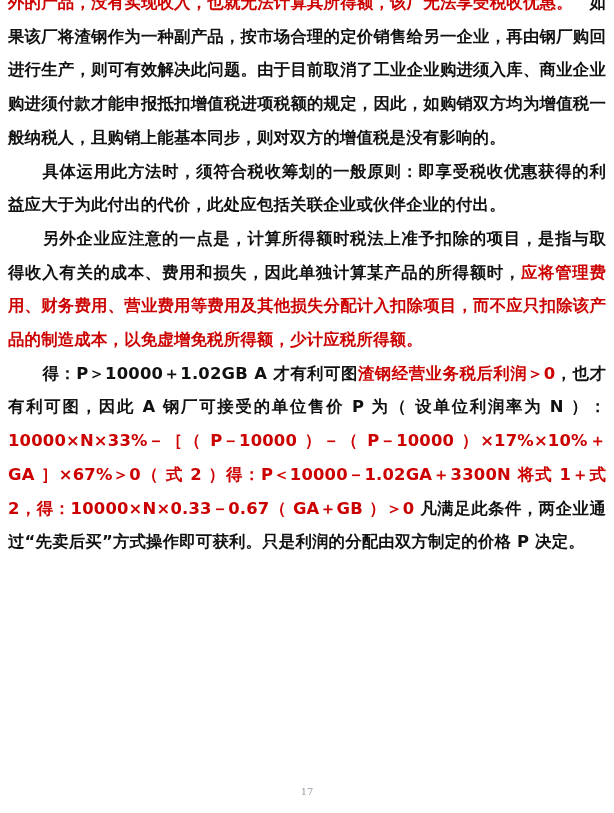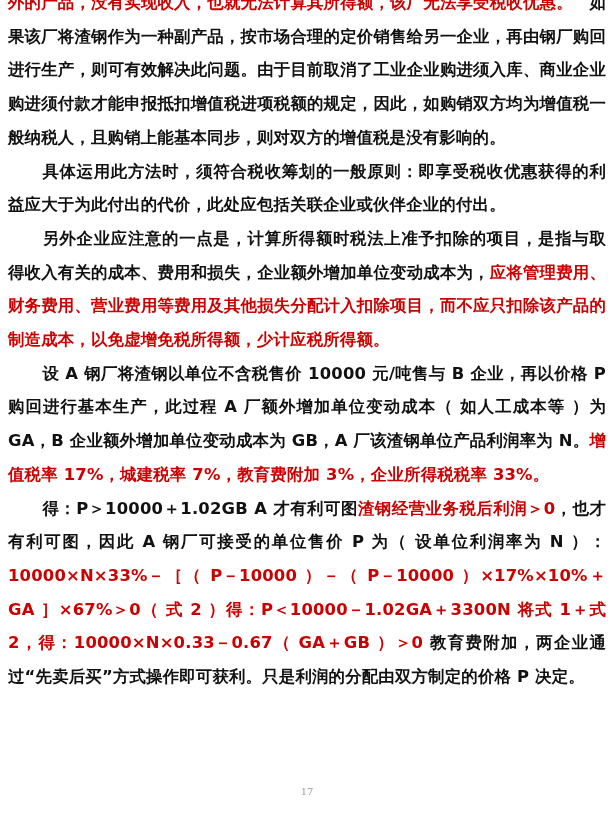--- a/index.html
+++ b/index.html
@@ -55,27 +55,24 @@
 
   <p class="para">
     <span class="red">外的产品，没有实现收入，也就无法计算其所得额，该厂无法享受税收优惠。</span><span>　如果该厂将渣钢作为一种副产品，按市场合理的定价销售给另一企业，再由钢厂购回进行生产，则可有效解决此问题。由于目前取消了工业企业购进须入库、商业企业购进须付款才能申报抵扣增值税进项税额的规定，因此，如购销双方均为增值税一般纳税人，且购销上能基本同步，则对双方的增值税是没有影响的。</span>
   </p>
 
   <p class="para indent">
     <span>具体运用此方法时，须符合税收筹划的一般原则：即享受税收优惠获得的利益应大于为此付出的代价，此处应包括关联企业或伙伴企业的付出。</span>
   </p>
 
   <p class="para indent">
-    <span>另外企业应注意的一点是，计算所得额时税法上准予扣除的项目，是指与取得收入有关的成本、费用和损失，企业额外增加单位变动成本为，</span><span class="red">应将管理费用、财务费用、营业费用等费用及其他损失分配计入扣除项目，而不应只扣除该产品的制造成本，以免虚增免税所得额，少计应税所得额。</span>
-  </p>
-
-  <p class="para indent">
-    <span>设 A 钢厂将渣钢以单位不含税售价 10000 元/吨售与 B 企业，再以价格 P 购回进行基本生产，此过程 A 厂额外增加单位变动成本（ 如人工成本等 ）为 GA，B 企业额外增加单位变动成本为 GB，A 厂该渣钢单位产品利润率为 N。</span><span class="red">增值税率 17%，城建税率 7%，教育费附加 3%，企业所得税税率 33%。</span>
+    <span>另外企业应注意的一点是，计算所得额时税法上准予扣除的项目，是指与取得收入有关的成本、费用和损失，因此单独计算某产品的所得额时，</span><span class="red">应将管理费用、财务费用、营业费用等费用及其他损失分配计入扣除项目，而不应只扣除该产品的制造成本，以免虚增免税所得额，少计应税所得额。</span>
   </p>
 
 
+
   <p class="para indent">
-    <span>得：P＞10000＋1.02GB A 才有利可图</span><span class="red">渣钢经营业务税后利润＞0</span><span>，也才有利可图，因此 A 钢厂可接受的单位售价 P 为（ 设单位利润率为 N ）：</span><span class="red">10000×N×33%－［（ P－10000 ）－（ P－10000 ）×17%×10%＋GA ］×67%＞0（ 式 2 ）得：P＜10000－1.02GA＋3300N 将式 1＋式 2，得：10000×N×0.33－0.67（ GA＋GB ）＞0</span><span> 教育费附加，两企业通过“先卖后买”方式操作即可获利。只是利润的分配由双方制定的价格 P 决定。</span>
+    <span>得：P＞10000＋1.02GB A 才有利可图</span><span class="red">渣钢经营业务税后利润＞0</span><span>，也才有利可图，因此 A 钢厂可接受的单位售价 P 为（ 设单位利润率为 N ）：</span><span class="red">10000×N×33%－［（ P－10000 ）－（ P－10000 ）×17%×10%＋GA ］×67%＞0（ 式 2 ）得：P＜10000－1.02GA＋3300N 将式 1＋式 2，得：10000×N×0.33－0.67（ GA＋GB ）＞0</span><span> 凡满足此条件，两企业通过“先卖后买”方式操作即可获利。只是利润的分配由双方制定的价格 P 决定。</span>
   </p>
 
 </div>
 
 <div class="page-number">17</div>
 
 </body></html>

